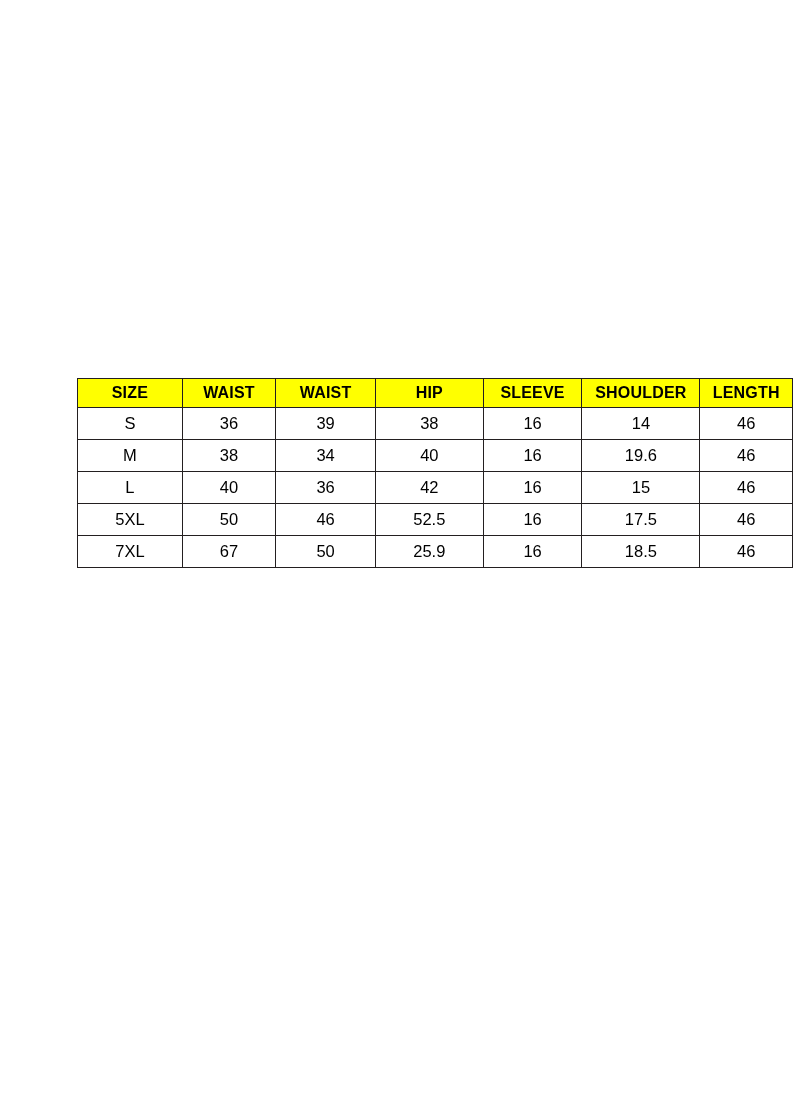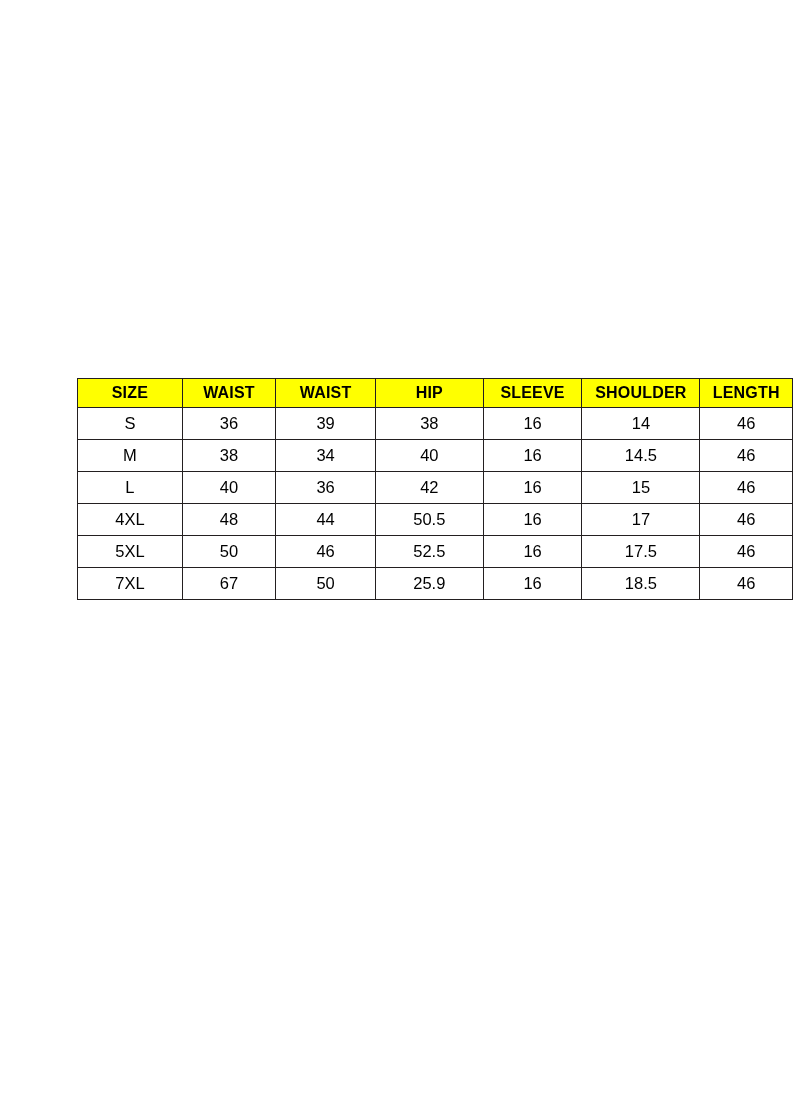--- a/index.html
+++ b/index.html
@@ -93,39 +93,30 @@
         <td>16</td>
         <td>14</td>
         <td>46</td>
       </tr>
       <tr>
         <td>M</td>
         <td>38</td>
         <td>34</td>
         <td>40</td>
         <td>16</td>
-        <td>14.5</td>
+        <td>19.6</td>
         <td>46</td>
       </tr>
       <tr>
         <td>L</td>
         <td>40</td>
         <td>36</td>
         <td>42</td>
         <td>16</td>
         <td>15</td>
-        <td>46</td>
-      </tr>
-      <tr>
-        <td>4XL</td>
-        <td>48</td>
-        <td>44</td>
-        <td>50.5</td>
-        <td>16</td>
-        <td>17</td>
         <td>46</td>
       </tr>
       <tr>
         <td>5XL</td>
         <td>50</td>
         <td>46</td>
         <td>52.5</td>
         <td>16</td>
         <td>17.5</td>
         <td>46</td>

